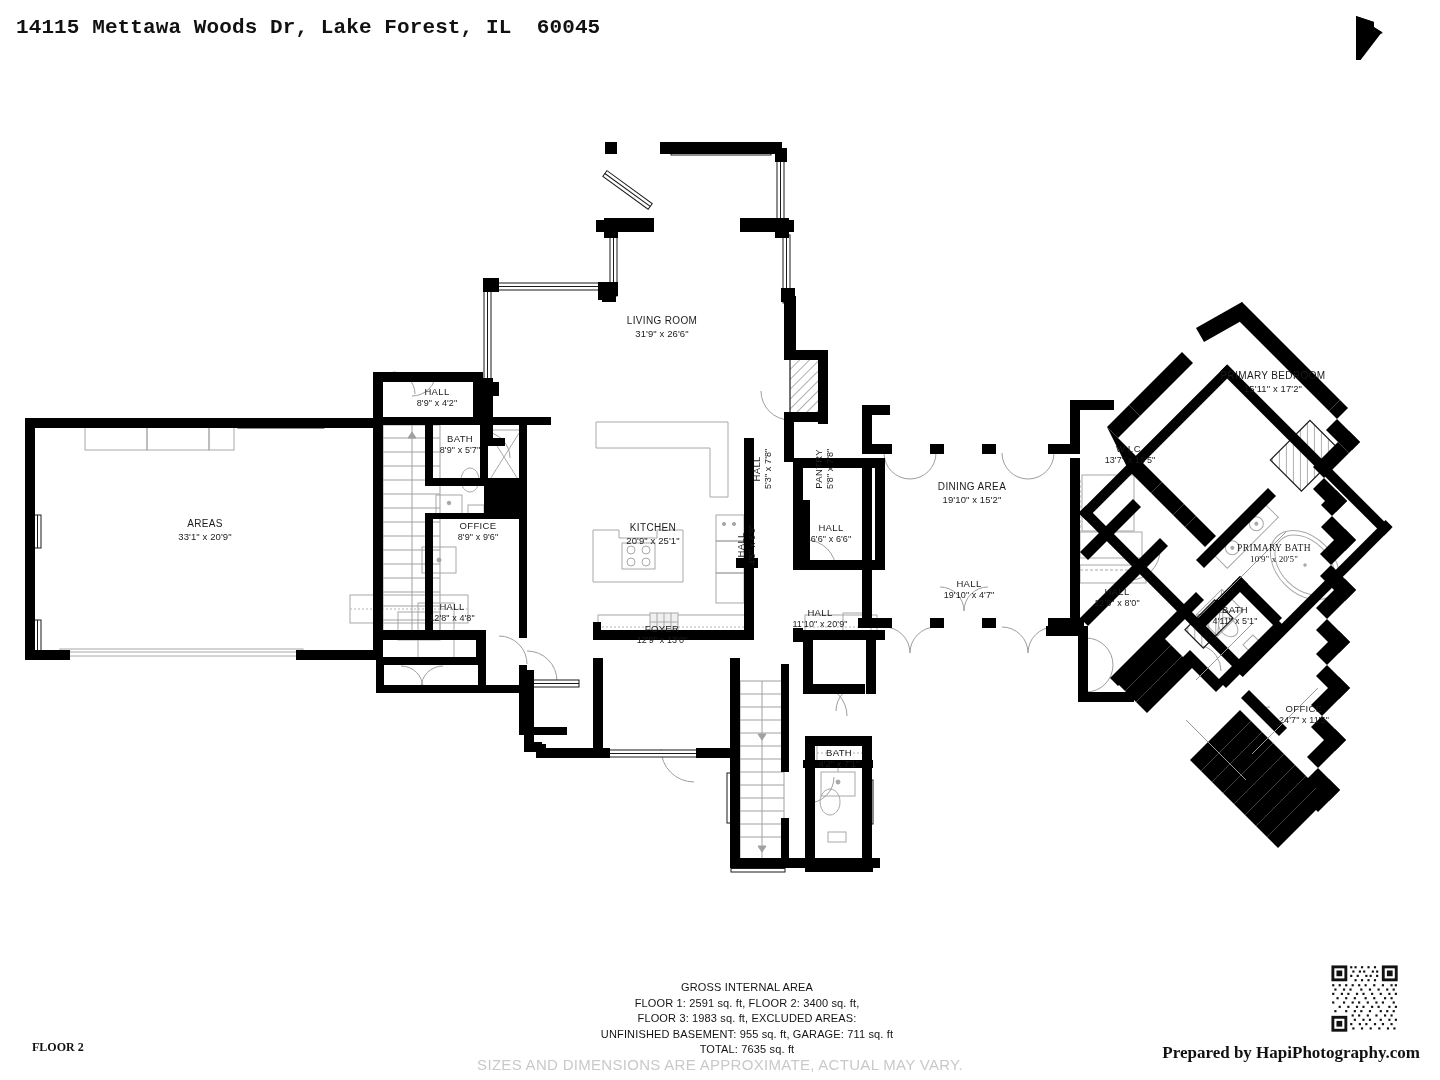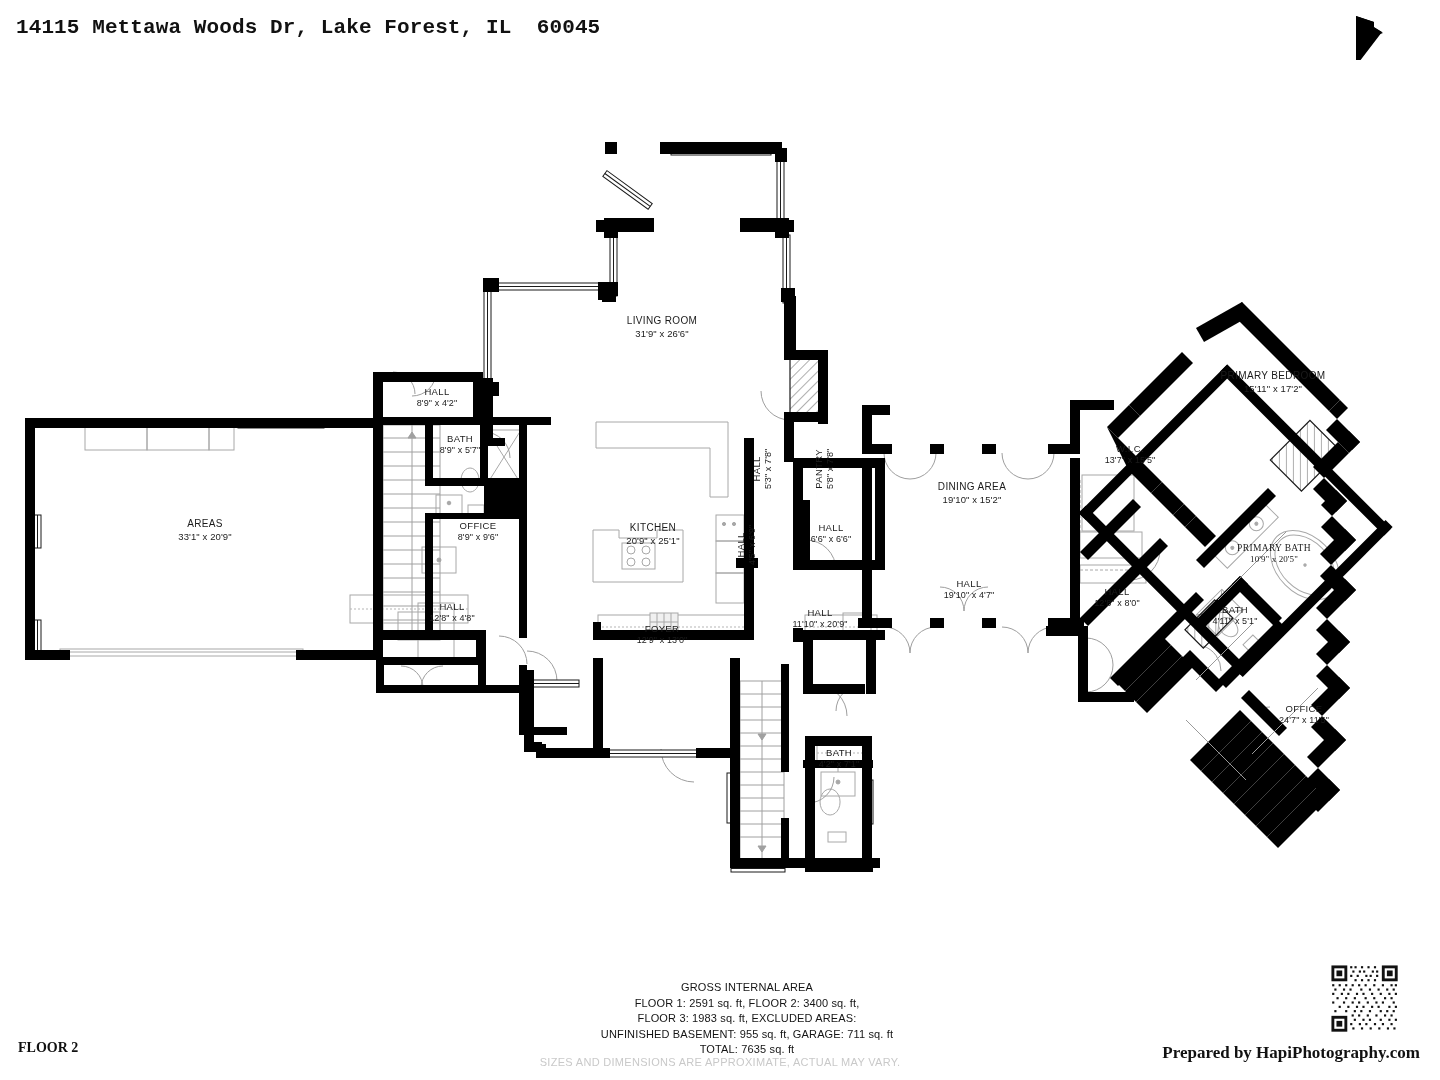--- a/index.html
+++ b/index.html
@@ -96,31 +96,31 @@
     color: #141414;
     padding-left: 27px;
   }
   #gross-area-block .ga-line { display: block; }
   #disclaimer-line {
     position: absolute;
     left: 0;
     top: 1056px;
     width: 1440px;
     text-align: center;
-    font-size: 11px;
+    font-size: 15px;
     letter-spacing: 0.3px;
     color: #c9c9c9;
   }
   #floor-label {
     position: absolute;
-    left: 18px;
+    left: 32px;
     top: 1040px;
     font-family: "Liberation Serif", serif;
     font-weight: bold;
-    font-size: 14px;
+    font-size: 12px;
     color: #111;
   }
   #prepared-by {
     position: absolute;
     right: 20px;
     top: 1043px;
     font-family: "Liberation Serif", serif;
     font-weight: bold;
     font-size: 17px;
     color: #111;

